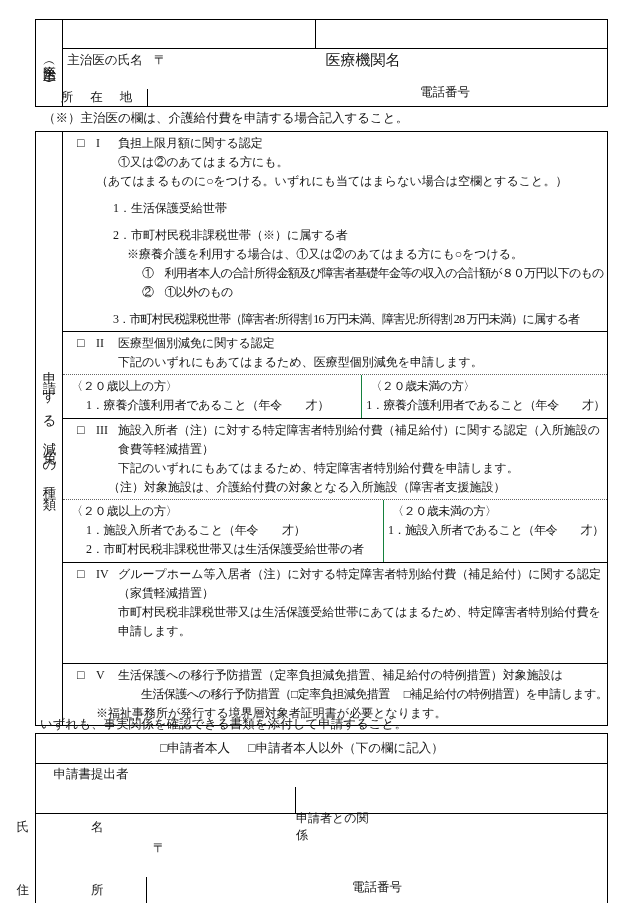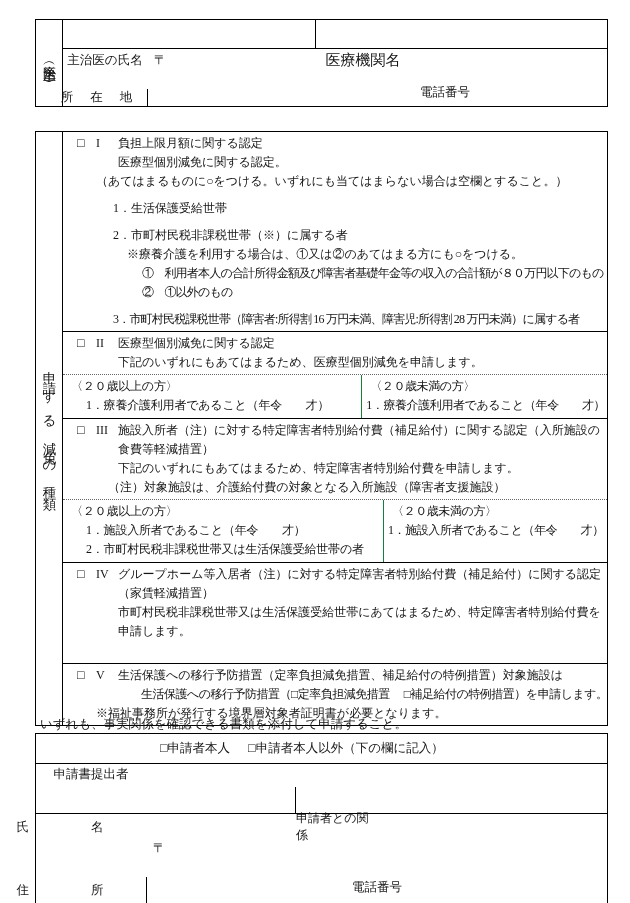--- a/index.html
+++ b/index.html
@@ -97,34 +97,35 @@
           <span class="sp3">所在地</span>
         </div>
         <div class="addr-cell">
           <span class="postal">〒</span>
           <span class="phone-doc">電話番号</span>
         </div>
       </div>
     </div>
   </div>
 
+  <div class="note1">（※）主治医の欄は、介護給付費を申請する場合記入すること。</div>
 
   <div class="tbl main">
     <div class="vcell">
       <span class="vtext main-left">申請する減免の種類</span>
     </div>
     <div class="main-content">
 
       <div class="blk">
         <div class="cbline">
           <span class="cb">□</span>
           <span class="num">I</span>
           <span>負担上限月額に関する認定</span>
         </div>
-        <div class="body">医療型個別減免に関する認定。</div>
+        <div class="body">①又は②のあてはまる方にも。</div>
         <div class="paren">（あてはまるものに○をつける。いずれにも当てはまらない場合は空欄とすること。）</div>
         <div class="item">1．生活保護受給世帯</div>
         <div class="item">2．市町村民税非課税世帯（※）に属する者</div>
         <div class="note-mid">※療養介護を利用する場合は、①又は②のあてはまる方にも○をつける。</div>
         <div class="circ">①　利用者本人の合計所得金額及び障害者基礎年金等の収入の合計額が８０万円以下のもの</div>
         <div class="circ">②　①以外のもの</div>
         <div class="item long">3．市町村民税課税世帯（障害者:所得割 16 万円未満、障害児:所得割 28 万円未満）に属する者</div>
       </div>
 
       <div class="blk bt-solid">

